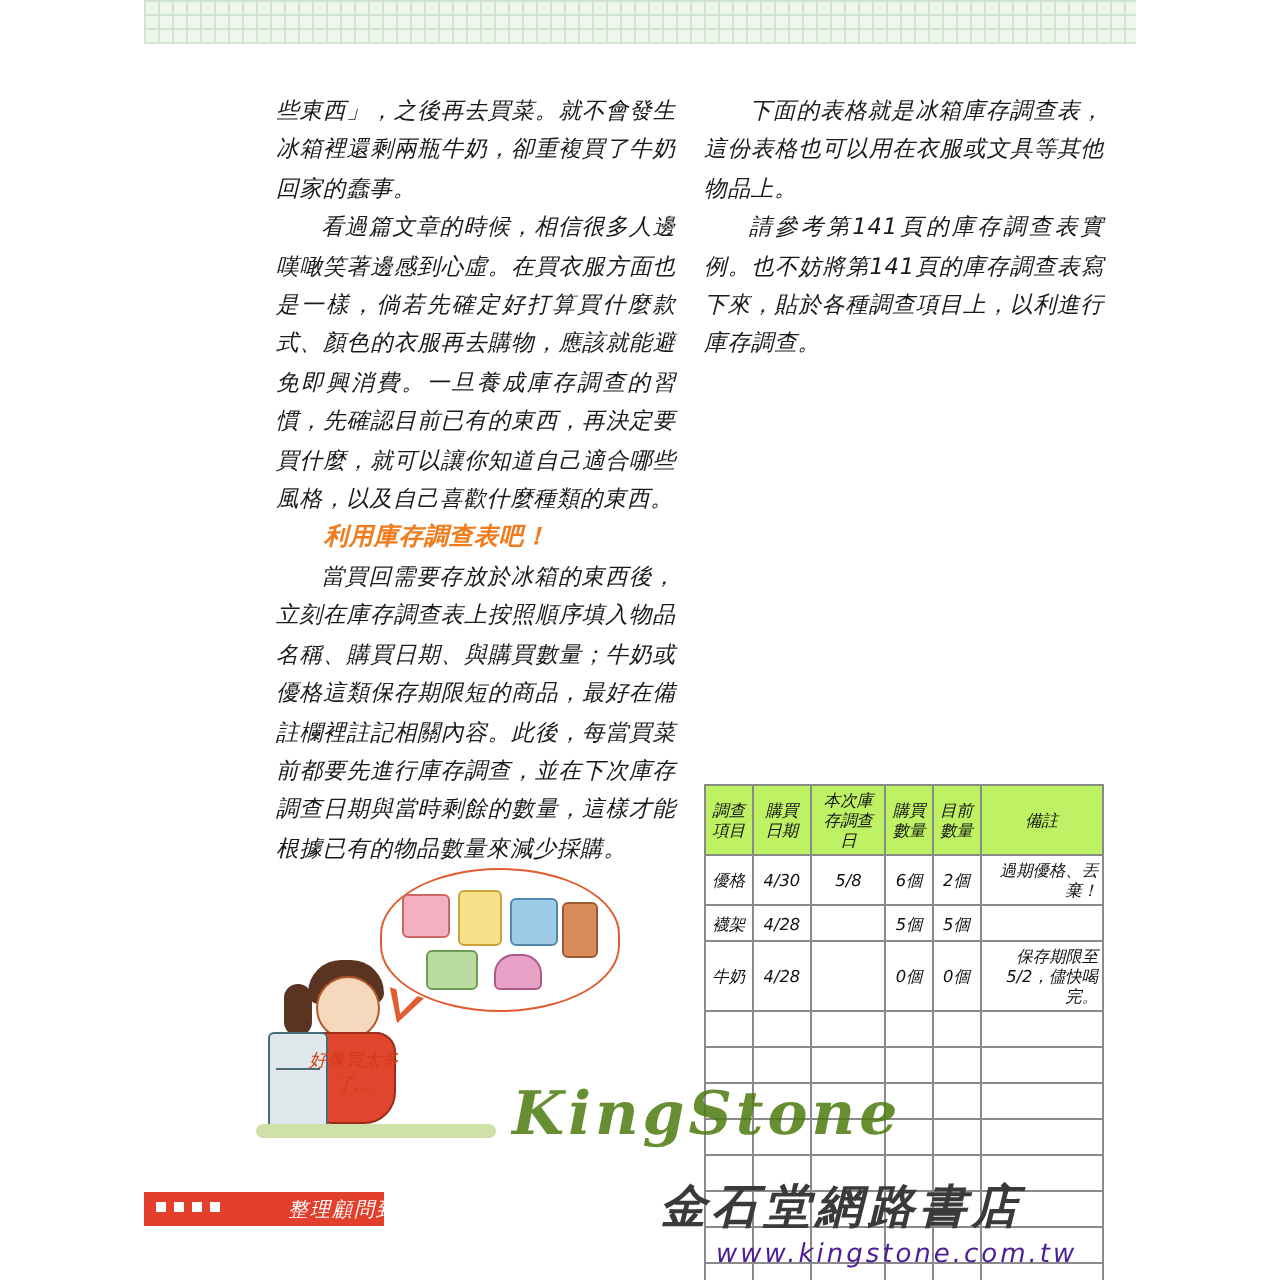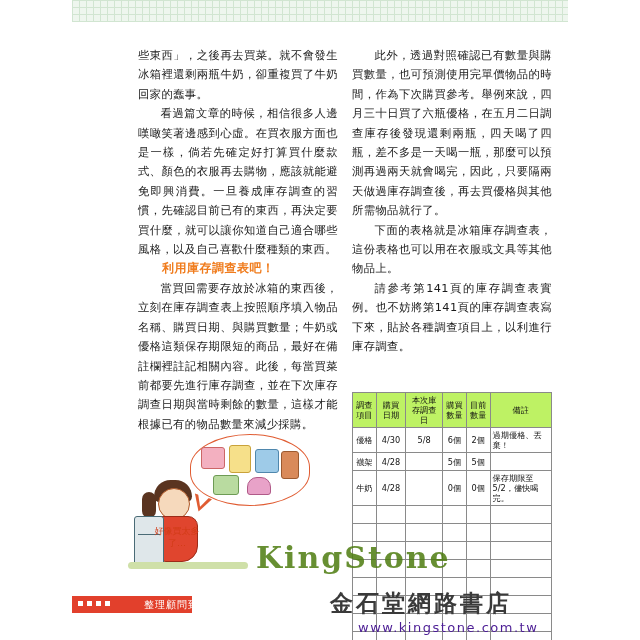--- a/index.html
+++ b/index.html
@@ -14,21 +14,21 @@
   .top-band{
     position:absolute;left:72px;top:0;width:496px;height:22px;
     background:
       repeating-linear-gradient(90deg,#cfe4cf 0 1px,transparent 1px 7px),
       repeating-linear-gradient(0deg,#cfe4cf 0 1px,transparent 1px 7px),
       #eef6ee;
     opacity:.95;
   }
   
   .page{
-    position:absolute;left:0;top:0;width:640px;height:640px;
+    position:absolute;left:0;top:0;width:640px;height:640px;font-style:italic;
   }
   .col{
     position:absolute;
     font-size:11.3px;
     line-height:19.4px;
     color:#1a1a1a;
     text-align:justify;
     letter-spacing:.4px;
   }
   .col p{margin:0 0 0 0;text-indent:2em;}
@@ -56,21 +56,21 @@
     height:13px;
   }
   thead th{
     background:#bef264;
     font-weight:normal;
     text-align:center;
     height:30px;
     line-height:10px;
   }
   td.c{text-align:center;}
-  td.l{text-align:left;}
+  td.l{text-align:right;}
 
   
   .illus{position:absolute;left:140px;top:430px;width:200px;height:145px;}
   .bubble{
     position:absolute;left:50px;top:4px;width:118px;height:70px;
     border:1.6px solid #e05c32;border-radius:50%/46%;
     background:#fff;
   }
   .bubble-tail{
     position:absolute;left:52px;top:66px;width:0;height:0;
@@ -161,21 +161,20 @@
   <div class="top-band"></div>
 
   <div class="col col-left">
     <p class="noind">些東西」，之後再去買菜。就不會發生冰箱裡還剩兩瓶牛奶，卻重複買了牛奶回家的蠢事。</p>
     <p>看過篇文章的時候，相信很多人邊嘆噉笑著邊感到心虛。在買衣服方面也是一樣，倘若先確定好打算買什麼款式、顏色的衣服再去購物，應該就能避免即興消費。一旦養成庫存調查的習慣，先確認目前已有的東西，再決定要買什麼，就可以讓你知道自己適合哪些風格，以及自己喜歡什麼種類的東西。</p>
     <p class="heading">利用庫存調查表吧！</p>
     <p>當買回需要存放於冰箱的東西後，立刻在庫存調查表上按照順序填入物品名稱、購買日期、與購買數量；牛奶或優格這類保存期限短的商品，最好在備註欄裡註記相關內容。此後，每當買菜前都要先進行庫存調查，並在下次庫存調查日期與當時剩餘的數量，這樣才能根據已有的物品數量來減少採購。</p>
   </div>
 
   <div class="col col-right">
-    <p>此外，透過對照確認已有數量與購買數量，也可預測使用完單價物品的時間，作為下次購買參考。舉例來說，四月三十日買了六瓶優格，在五月二日調查庫存後發現還剩兩瓶，四天喝了四瓶，差不多是一天喝一瓶，那麼可以預測再過兩天就會喝完，因此，只要隔兩天做過庫存調查後，再去買優格與其他所需物品就行了。</p>
     <p>下面的表格就是冰箱庫存調查表，這份表格也可以用在衣服或文具等其他物品上。</p>
     <p>請參考第141頁的庫存調查表實例。也不妨將第141頁的庫存調查表寫下來，貼於各種調查項目上，以利進行庫存調查。</p>
   </div>
 
   <div class="tbl-wrap">
     <table>
       <thead>
         <tr>
           <th>調查項目</th>
           <th>購買日期</th>

